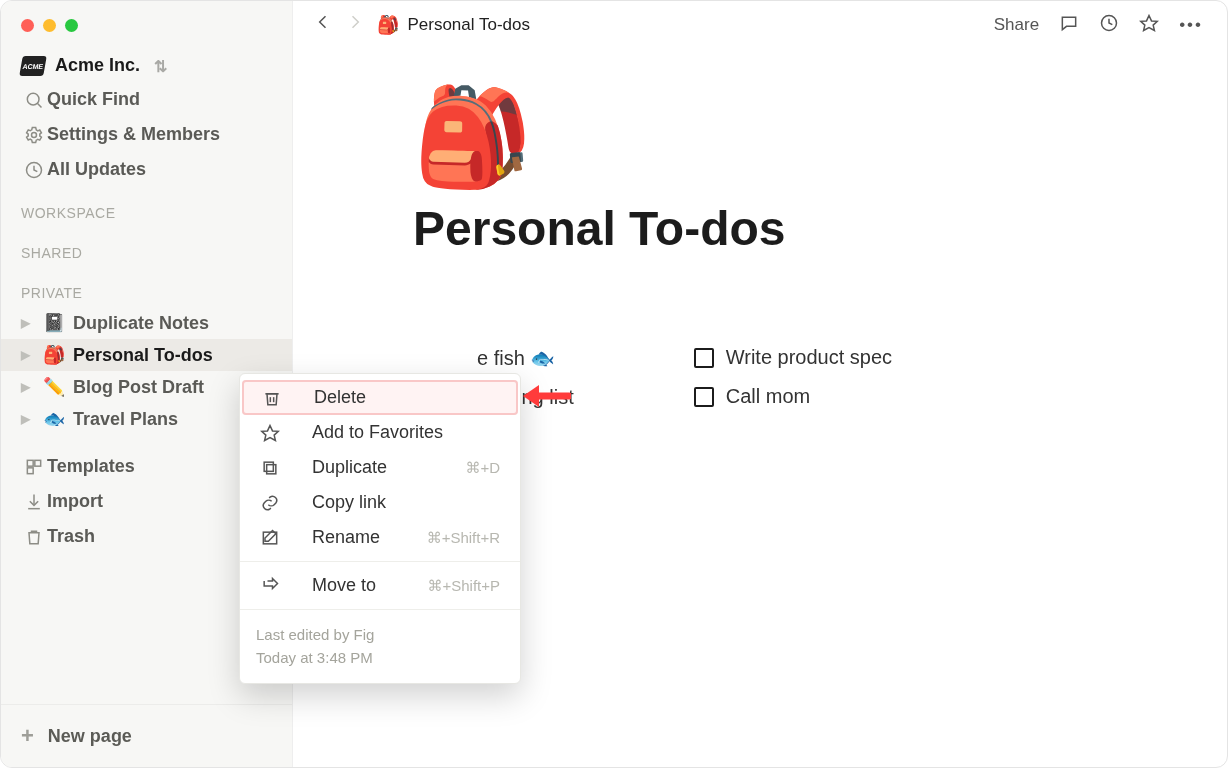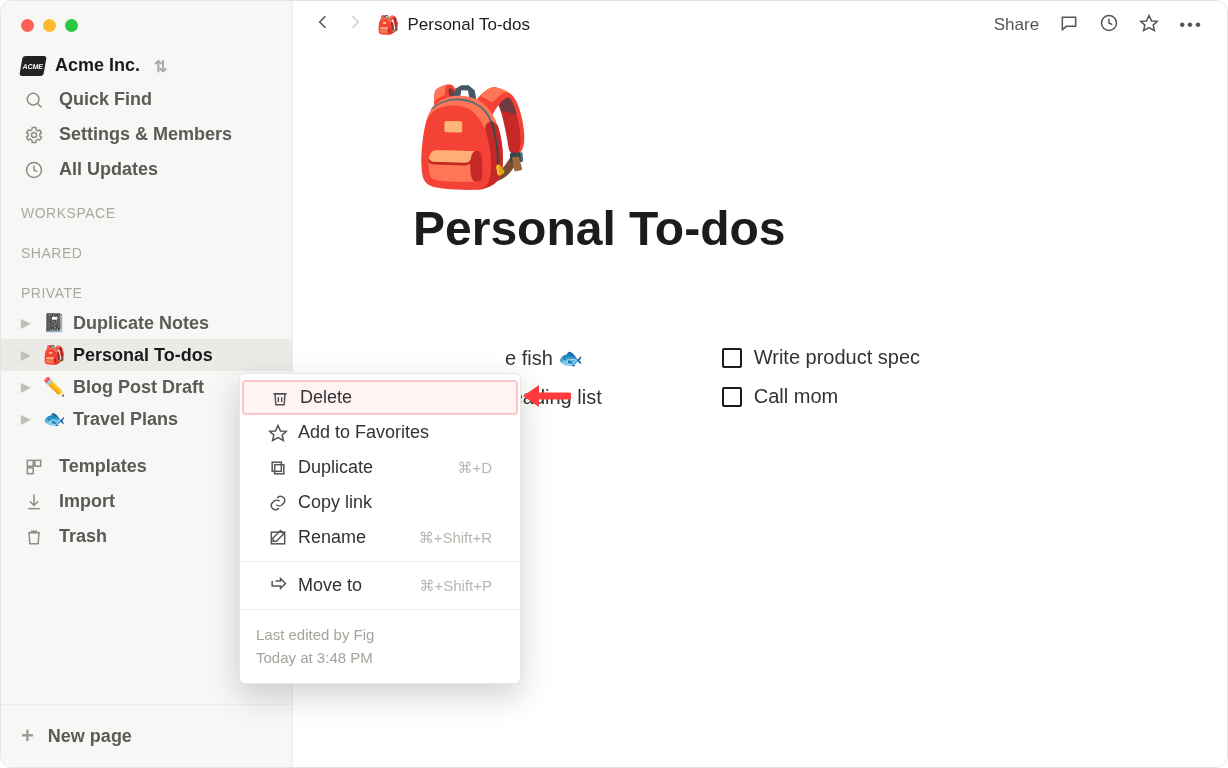--- a/index.html
+++ b/index.html
@@ -34,21 +34,21 @@
     padding: 6px 18px 6px 20px; font-weight: 700; font-size: 18px; color: #1a1a1a;
     cursor: pointer;
   }
   .workspace-switch .upd { margin-left: 4px; color: #a9a9a5; font-size: 16px; }
   .acme-logo {
     width: 24px; height: 20px; background: #222; color: #fff;
     font-size: 7px; display:flex; align-items:center; justify-content:center;
     border-radius: 3px; transform: skewX(-10deg); font-weight: 800;
   }
   .sb-item {
-    display: flex; align-items: center; gap: 14px;
+    display: flex; align-items: center; gap: 2px;
     padding: 7px 18px 7px 22px; font-size: 18px; color: #5a5a56;
     cursor: pointer; font-weight: 600;
   }
   .sb-item .icon { width: 22px; display:flex; justify-content:center; color:#9e9e98; }
   .sb-section {
     padding: 18px 20px 6px 20px; font-size: 14px; font-weight: 400;
     letter-spacing: 0.5px; color: #a9a9a2;
   }
   .page-item {
     display: flex; align-items: center; gap: 8px;
@@ -96,22 +96,22 @@
   .context-menu {
     position:absolute; left: 238px; top: 372px;
     width: 282px; background:#fff;
     border: 1px solid #e7e7e3;
     border-radius: 6px;
     box-shadow: 0 12px 32px rgba(0,0,0,0.18);
     padding: 4px 0;
     z-index: 50;
   }
   .cm-item {
-    display:flex; align-items:center; gap:10px;
-    padding: 7px 28px; font-size:18px; color:#333;
+    display:flex; align-items:center; gap:32px;
+    padding: 7px 20px; font-size:18px; color:#333;
     cursor:pointer;
   }
   .cm-item .ci { width:20px; color:#555; display:flex; justify-content:center; }
   .cm-item .sc { margin-left:auto; color:#b7b7b0; font-size:15px; }
   .cm-item.highlight {
     background:#fff3f3;
     outline: 2px solid #f9c7c7;
     outline-offset:-2px;
     border-radius:4px;
     margin:2px 2px 0 2px;
@@ -271,21 +271,21 @@
         </svg>
     </span>
     <span class="top-ctl icon" style="letter-spacing:2px;">•••</span>
   </div>
 
   <div class="content">
     <div class="page-emoji">🎒</div>
     <h1 class="page-title">Personal To-dos</h1>
 
     <div class="todo-cols">
-      <div class="todo-col" style="margin-left:92px;text-align:right;">
+      <div class="todo-col" style="margin-left:64px;text-align:right;">
         <div class="todo">
           <span>e fish 🐟</span>
         </div>
         <div class="todo">
           <span>reading list</span>
         </div>
       </div>
       <div class="todo-col">
         <div class="todo">
           <span class="checkbox"></span>

